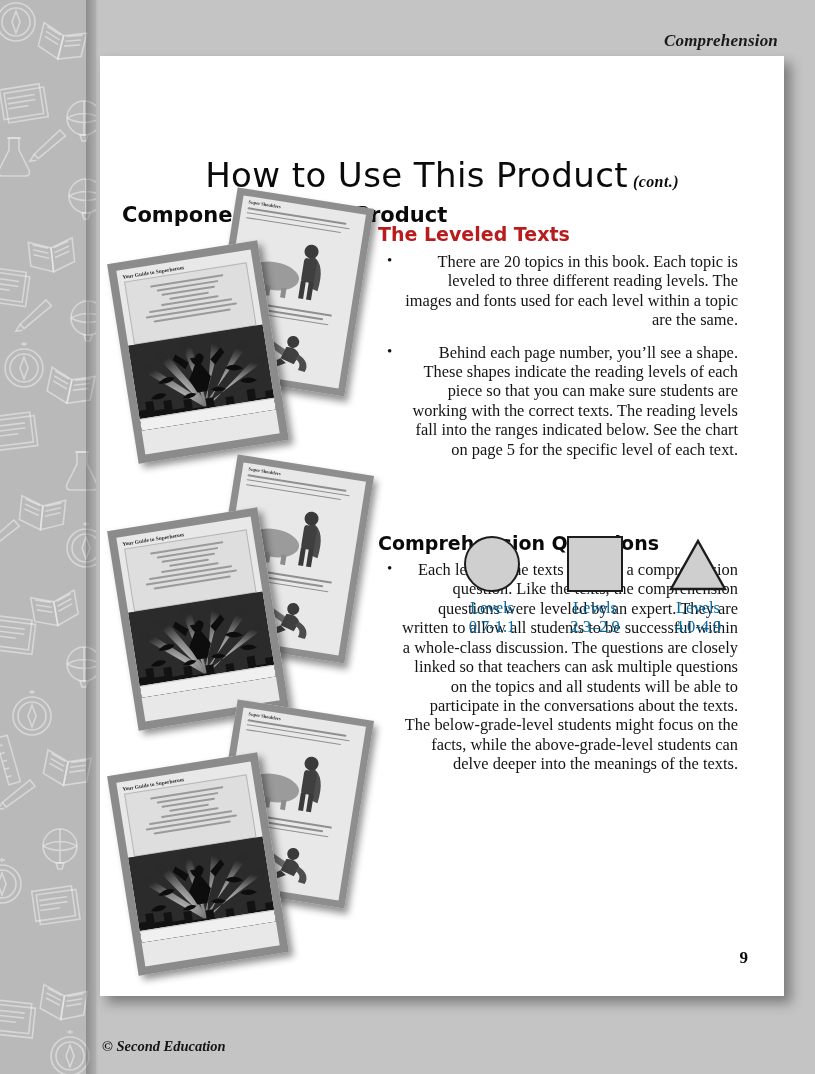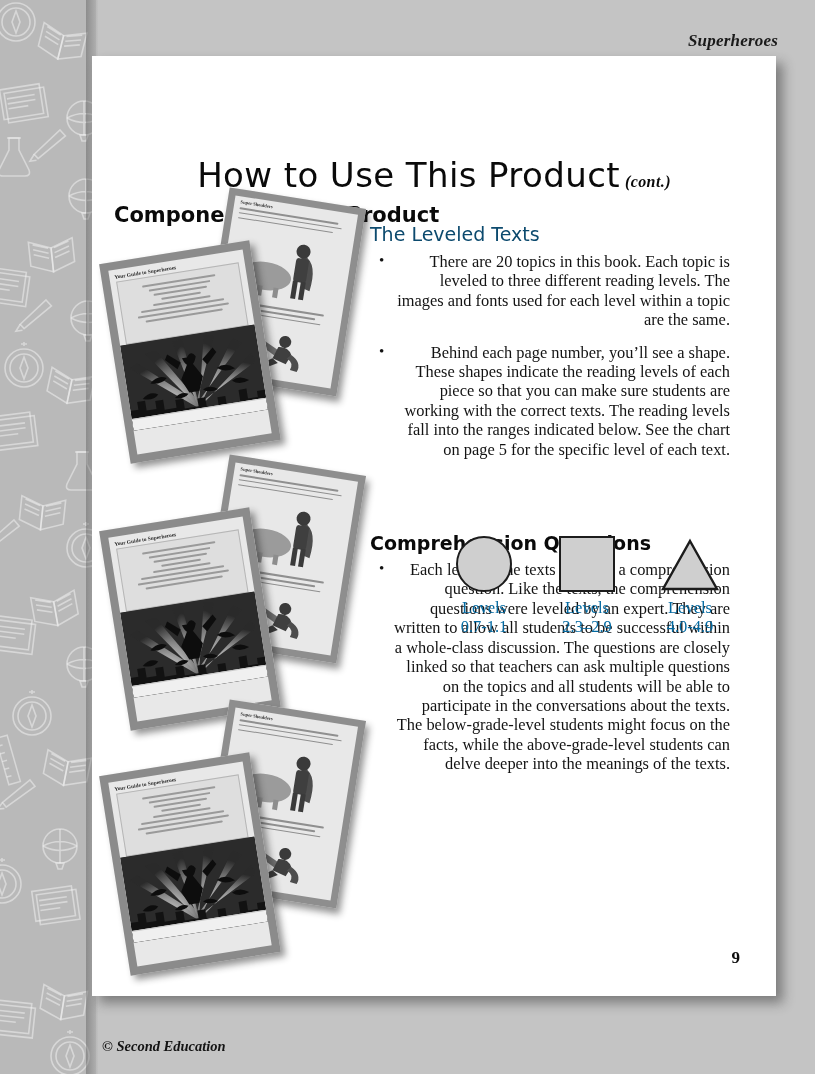--- a/index.html
+++ b/index.html
@@ -34,21 +34,21 @@
   .strip-shadow {
     position: absolute;
     left: 86px; top: 0;
     width: 12px; height: 1074px;
     background: linear-gradient(to right, rgba(80,80,80,0.42), rgba(120,120,120,0.05));
   }
 
   
   .sheet {
     position: absolute;
-    left: 92px;
+    left: 100px;
     top: 56px;
     width: 684px;
     height: 940px;
     background: #ffffff;
     box-shadow: 7px 7px 11px rgba(40,40,40,0.45);
   }
 
   
   .running-head {
     position: absolute;
@@ -96,23 +96,23 @@
 
   
   .col-right {
     position: absolute;
     left: 278px;
     top: 167px;
     width: 360px;
   }
   .sub-head {
     font-family: "DejaVu Sans", sans-serif;
-    font-weight: normal;
+    font-weight: bold;
     font-size: 19px;
-    color: #0c4a6e;
+    color: #b91c1c;
     margin: 0 0 7px 0;
   }
   ul.bullets {
     margin: 0;
     padding: 0 0 0 24px;
     list-style: none;
   }
   ul.bullets li {
     position: relative;
     font-family: "Liberation Serif", serif;
@@ -350,21 +350,21 @@
       <use href="#cp" x="2" y="884"></use>
       <use href="#nb" x="58" y="906" transform="rotate(-8 58 906)"></use>
       <use href="#bk" x="66" y="986" transform="rotate(9 66 986)"></use>
       <use href="#nb" x="14" y="1020" transform="rotate(6 14 1020)"></use>
       <use href="#cp" x="70" y="1056"></use>
     </g>
   </svg>
 </div>
 <div class="strip-shadow"></div>
 
-<div class="running-head">Superheroes</div>
+<div class="running-head">Comprehension</div>
 
 <div class="sheet">
 
   <h1 class="page-title">
     <span>How to Use This Product</span><span class="cont">(cont.)</span>
   </h1>
 
   <h2 class="section-head">Components of the Product</h2>
 
   <div class="thumbs">

